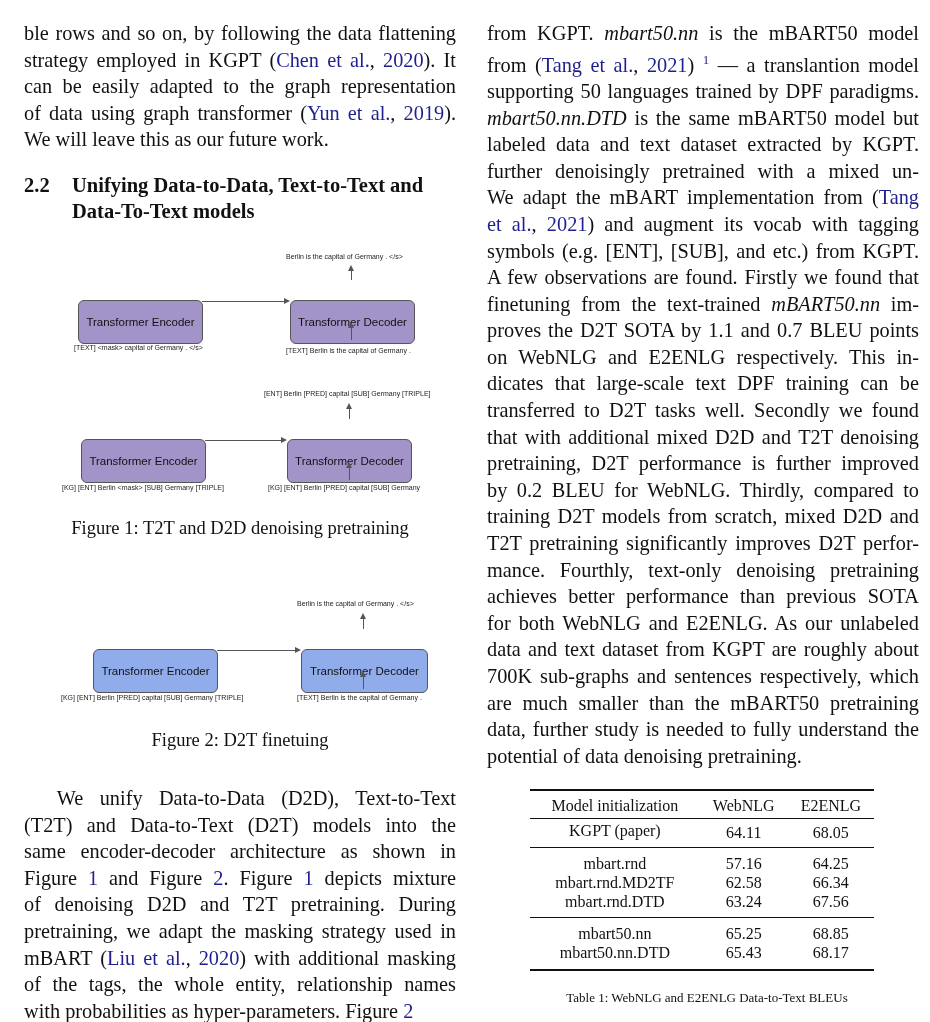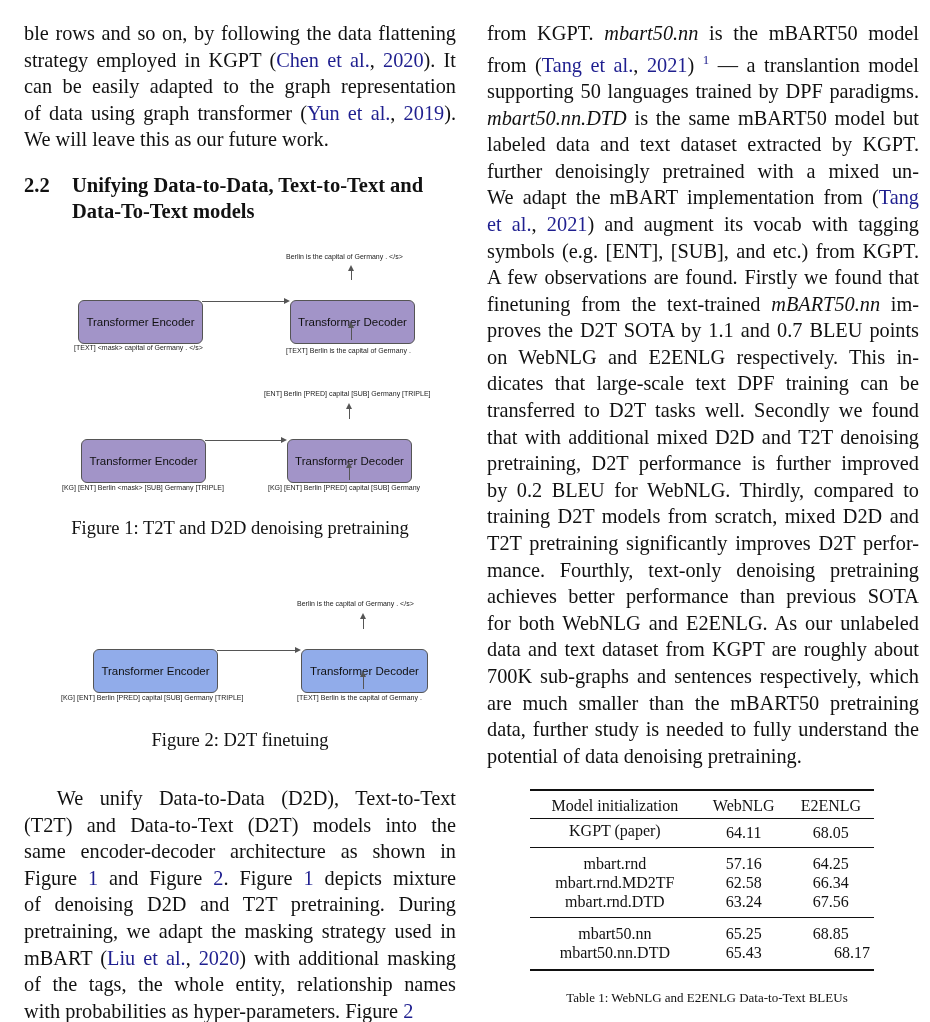--- a/index.html
+++ b/index.html
@@ -174,19 +174,19 @@
         <td style="padding-top: 0px; padding-bottom: 6px; margin-top: 48px;">67.56</td>
       </tr>
       <tr style="border-top: 1px solid rgb(17, 17, 17);">
         <td style="padding-top: 6px; padding-bottom: 0px;">mbart50.nn</td>
         <td style="padding-top: 6px; padding-bottom: 0px;">65.25</td>
         <td class="b" style="padding-top: 6px; padding-bottom: 0px;">68.85</td>
       </tr>
       <tr>
         <td style="padding-top: 0px; padding-bottom: 6px;">mbart50.nn.DTD</td>
         <td class="b" style="padding-top: 0px; padding-bottom: 6px;">65.43</td>
-        <td style="padding-top: 0px; padding-bottom: 6px; text-align: right;">68.17</td>
+        <td style="padding-top: 0px; padding-bottom: 6px;">68.17</td>
       </tr>
     </tbody>
 </table>
 <div style="position:absolute;left:530px;top:969px;width:344px;height:2px;background:#111;"></div>
 
 <div class="caption" style="left:491px;top:990px;width:432px;font-size:13px;">Table 1: WebNLG and E2ENLG Data-to-Text BLEUs</div>
 
 </body></html>

